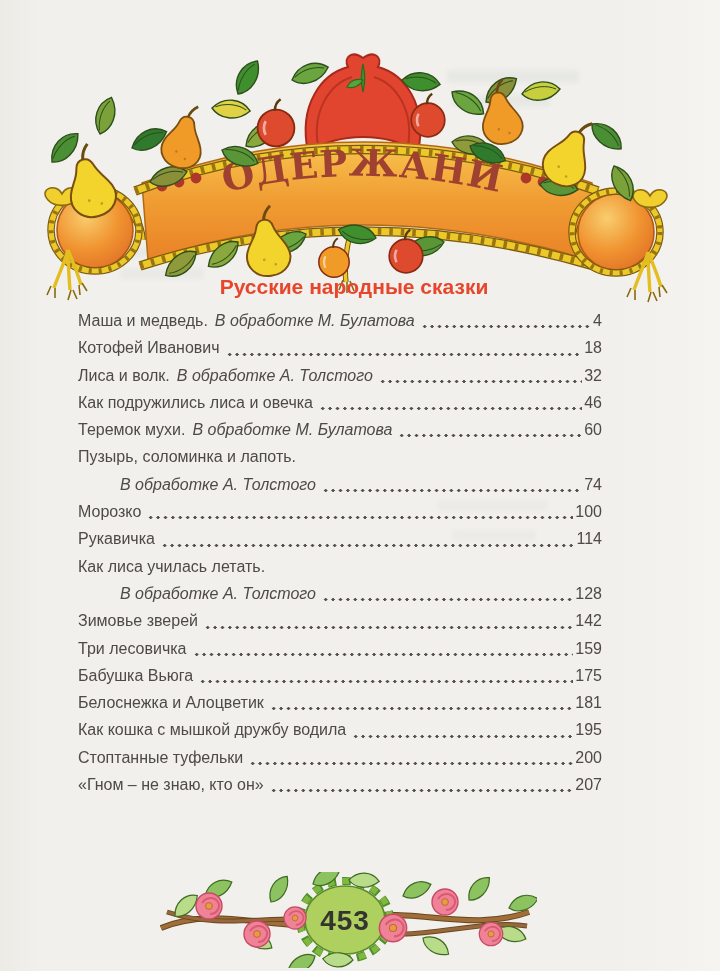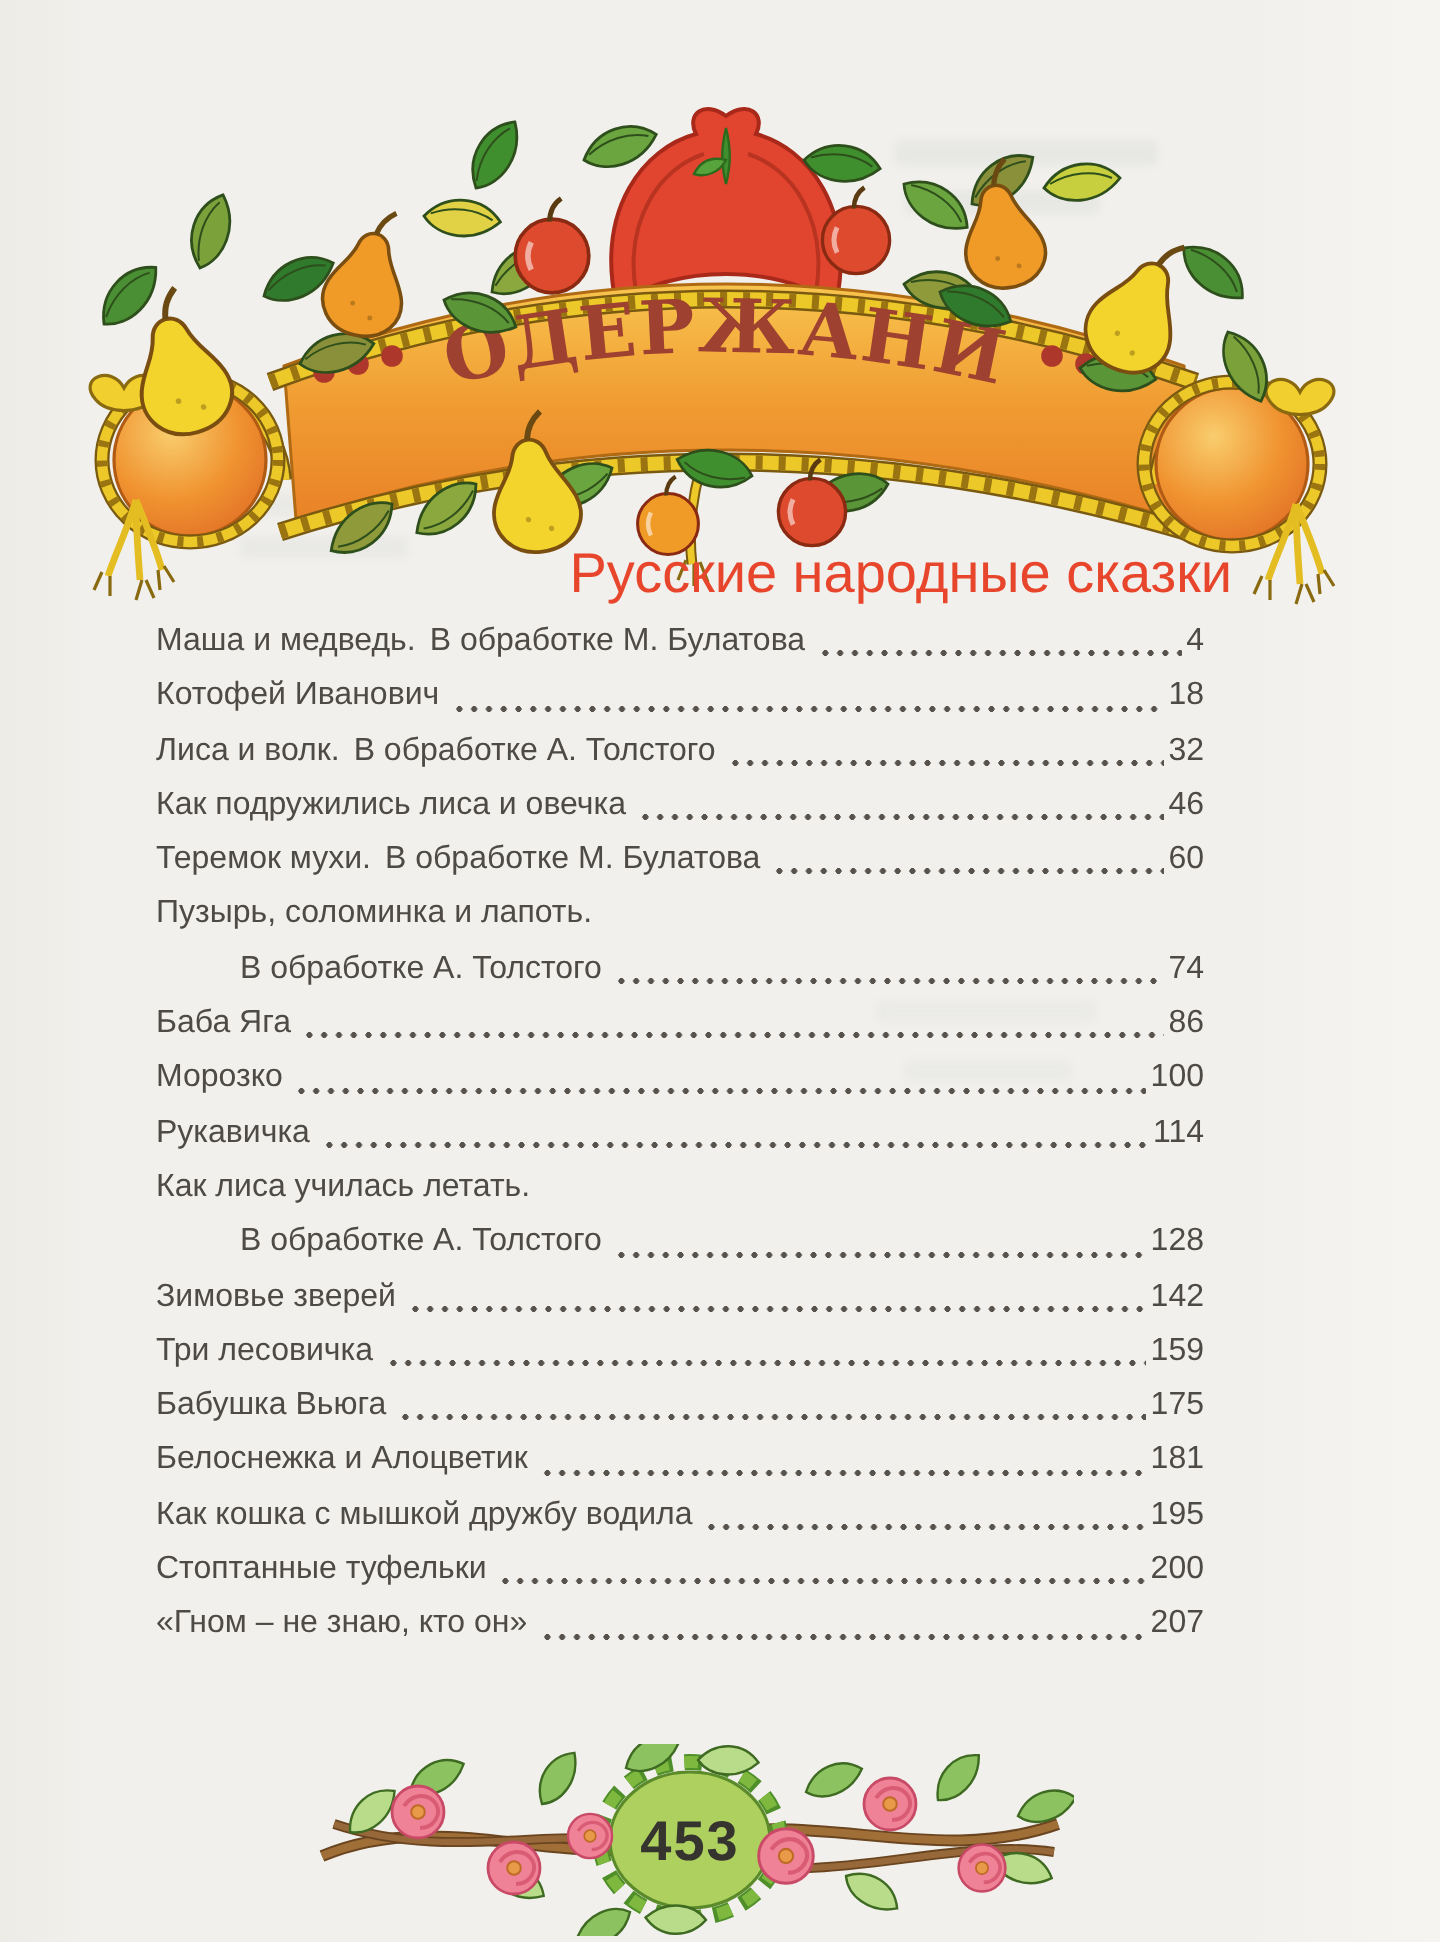--- a/index.html
+++ b/index.html
@@ -9,30 +9,30 @@
       linear-gradient(90deg, #ecebe6 0%, #f1f0ec 6%, #f1f0ec 86%, #f5f4f0 100%),
       #f1f0ec;
     font-family:"Liberation Sans", sans-serif;
     color:#4e4a45;
   }
   
   .bleed{position:absolute; background:#8b94a0; opacity:.09; filter:blur(2px); border-radius:3px;}
   .banner-wrap{position:absolute; top:50px; left:0; width:720px; height:255px;}
   .toc{position:absolute; top:272px; left:78px; width:524px;}
   .section-title{
-    text-align:right; font-weight:normal; font-size:28px; line-height:30px;
+    text-align:center; font-weight:bold; font-size:21px; line-height:30px;
     color:#e8462c; transform:translateX(14px); margin:0 0 5px 0;
   }
   .section-title.later{margin-top:27px;}
   .toc-row{
     display:flex; align-items:baseline; font-size:16px; line-height:27.3px;
     white-space:nowrap;
   }
   .toc-row .entry-title{flex:0 0 auto;}
-  .toc-row .entry-annotation{flex:0 0 auto; margin-left:7px;}
+  .toc-row .entry-annotation{flex:0 0 auto; font-style:italic; margin-left:7px;}
   .toc-row .entry-annotation.indent{margin-left:42px;}
   .toc-row .leader{
     flex:1 1 auto; height:7px; align-self:flex-end; margin:0 2px 4px 6px;
     background-image:radial-gradient(circle, #57524b 1.45px, rgba(0,0,0,0) 1.6px);
     background-size:7.4px 7px; background-repeat:repeat-x; background-position:0 100%;
     min-width:14px;
   }
   .toc-row .entry-page{flex:0 0 auto;}
   .footer-wrap{position:absolute; top:872px; left:153px; width:384px; height:96px;}
   svg text{font-family:"Liberation Sans", sans-serif;}
@@ -231,25 +231,20 @@
       </div>
       <div class="toc-row">
         <span class="entry-title">Пузырь, соломинка и лапоть.</span>
       </div>
       <div class="toc-row">
         <span class="entry-annotation indent">В обработке А. Толстого</span>
         <span class="leader"></span>
         <span class="entry-page">74</span>
       </div>
       <div class="toc-row">
-        <span class="entry-title">Баба Яга</span>
-        <span class="leader"></span>
-        <span class="entry-page">86</span>
-      </div>
-      <div class="toc-row">
         <span class="entry-title">Морозко</span>
         <span class="leader"></span>
         <span class="entry-page">100</span>
       </div>
       <div class="toc-row">
         <span class="entry-title">Рукавичка</span>
         <span class="leader"></span>
         <span class="entry-page">114</span>
       </div>
       <div class="toc-row">

